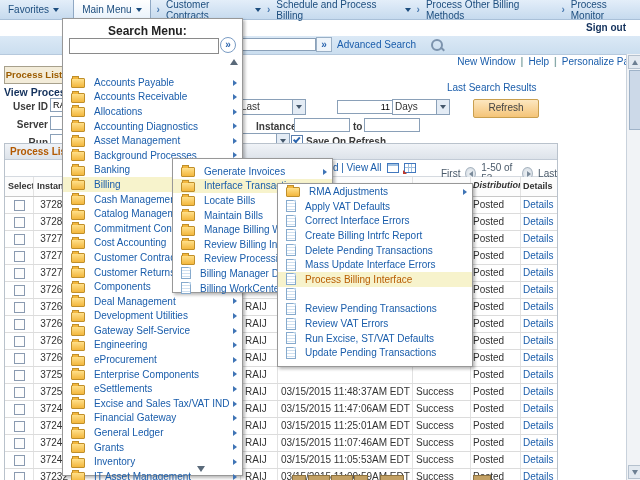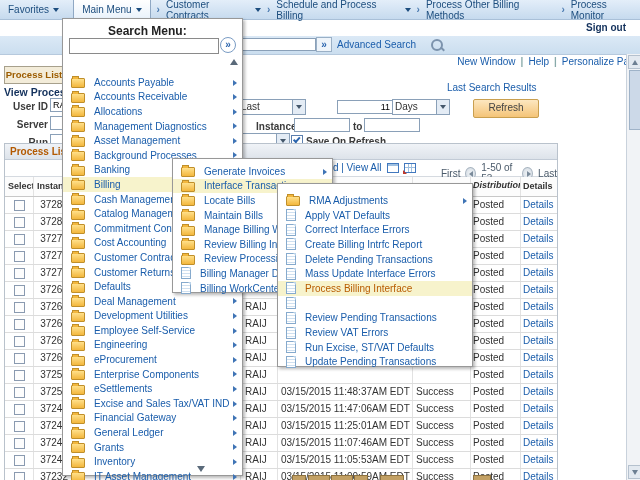--- a/index.html
+++ b/index.html
@@ -104,21 +104,21 @@
       border-left:3px solid transparent;border-right:3px solid transparent;}
   #sb-up{top:1px;} #sb-up::after{top:4px;border-bottom:5px solid #6d7f92;}
   #sb-down{bottom:1px;} #sb-down::after{top:4px;border-top:5px solid #6d7f92;}
   #sb-thumb{position:absolute;left:1.5px;top:16px;width:11px;height:58px;background:#ccd9e8;border:1px solid #9fb3c8;}
   
   .frag{position:absolute;top:475px;height:5px;background:#c2a064;border:1px solid #8d7240;border-bottom:none;z-index:2;}
   
   .menu{position:absolute;background:#fff;border:1px solid #989898;box-shadow:2px 2px 3px rgba(0,0,0,.28);}
   #menu-main{left:62px;top:18px;width:179px;height:456px;z-index:20;}
   #menu-billing{left:172px;top:158px;width:161px;height:135px;z-index:21;padding-top:5px;box-sizing:border-box;}
-  #menu-interface{left:277px;top:183px;width:196px;height:184px;z-index:22;padding-top:9px;box-sizing:border-box;}
+  #menu-interface{left:277px;top:183px;width:196px;height:184px;z-index:22;box-sizing:border-box;}
   #search-menu-label{position:absolute;left:6px;top:5px;font-weight:bold;color:#222;font-size:12px;margin-left:39px;}
   #menu-search-input{position:absolute;left:6px;top:19px;width:144px;height:12px;border:1px solid #8a8a8a;font-size:9px;}
   #menu-go{position:absolute;left:157px;top:18px;width:14px;height:14px;border:1px solid #7a9cc4;border-radius:50%;
            color:#2a64ad;font-weight:bold;text-align:center;line-height:14px;font-size:10px;background:#fff;}
   .scroll-up{position:absolute;right:4px;top:40px;width:0;height:0;
       border-left:4px solid transparent;border-right:4px solid transparent;border-bottom:6px solid #5a6a7a;}
   .scroll-down{position:absolute;left:134px;bottom:3px;width:0;height:0;
       border-left:4px solid transparent;border-right:4px solid transparent;border-top:6px solid #5a6a7a;}
   #menu-main .items{position:absolute;left:0;top:56px;width:100%;}
   .mi{position:relative;height:14.6px;display:flex;align-items:center;overflow:hidden;}
@@ -503,21 +503,21 @@
         <span class="lbl">Accounts Receivable</span>
         <span class="chev"></span>
       </div>
       <div class="mi arrow ic-folder">
         <span class="ico"></span>
         <span class="lbl">Allocations</span>
         <span class="chev"></span>
       </div>
       <div class="mi arrow ic-folder">
         <span class="ico"></span>
-        <span class="lbl">Management Diagnostics</span>
+        <span class="lbl">Accounting Diagnostics</span>
         <span class="chev"></span>
       </div>
       <div class="mi arrow ic-folder">
         <span class="ico"></span>
         <span class="lbl">Asset Management</span>
         <span class="chev"></span>
       </div>
       <div class="mi arrow ic-folder">
         <span class="ico"></span>
         <span class="lbl">Background Processes</span>
@@ -558,36 +558,36 @@
         <span class="lbl">Customer Contracts</span>
         <span class="chev"></span>
       </div>
       <div class="mi arrow ic-folder">
         <span class="ico"></span>
         <span class="lbl">Customer Returns</span>
         <span class="chev"></span>
       </div>
       <div class="mi arrow ic-folder">
         <span class="ico"></span>
-        <span class="lbl">Defaults</span>
+        <span class="lbl">Components</span>
         <span class="chev"></span>
       </div>
       <div class="mi arrow ic-folder">
         <span class="ico"></span>
         <span class="lbl">Deal Management</span>
         <span class="chev"></span>
       </div>
       <div class="mi arrow ic-folder">
         <span class="ico"></span>
         <span class="lbl">Development Utilities</span>
         <span class="chev"></span>
       </div>
       <div class="mi arrow ic-folder">
         <span class="ico"></span>
-        <span class="lbl">Employee Self-Service</span>
+        <span class="lbl">Gateway Self-Service</span>
         <span class="chev"></span>
       </div>
       <div class="mi arrow ic-folder">
         <span class="ico"></span>
         <span class="lbl">Engineering</span>
         <span class="chev"></span>
       </div>
       <div class="mi arrow ic-folder">
         <span class="ico"></span>
         <span class="lbl">eProcurement</span>

